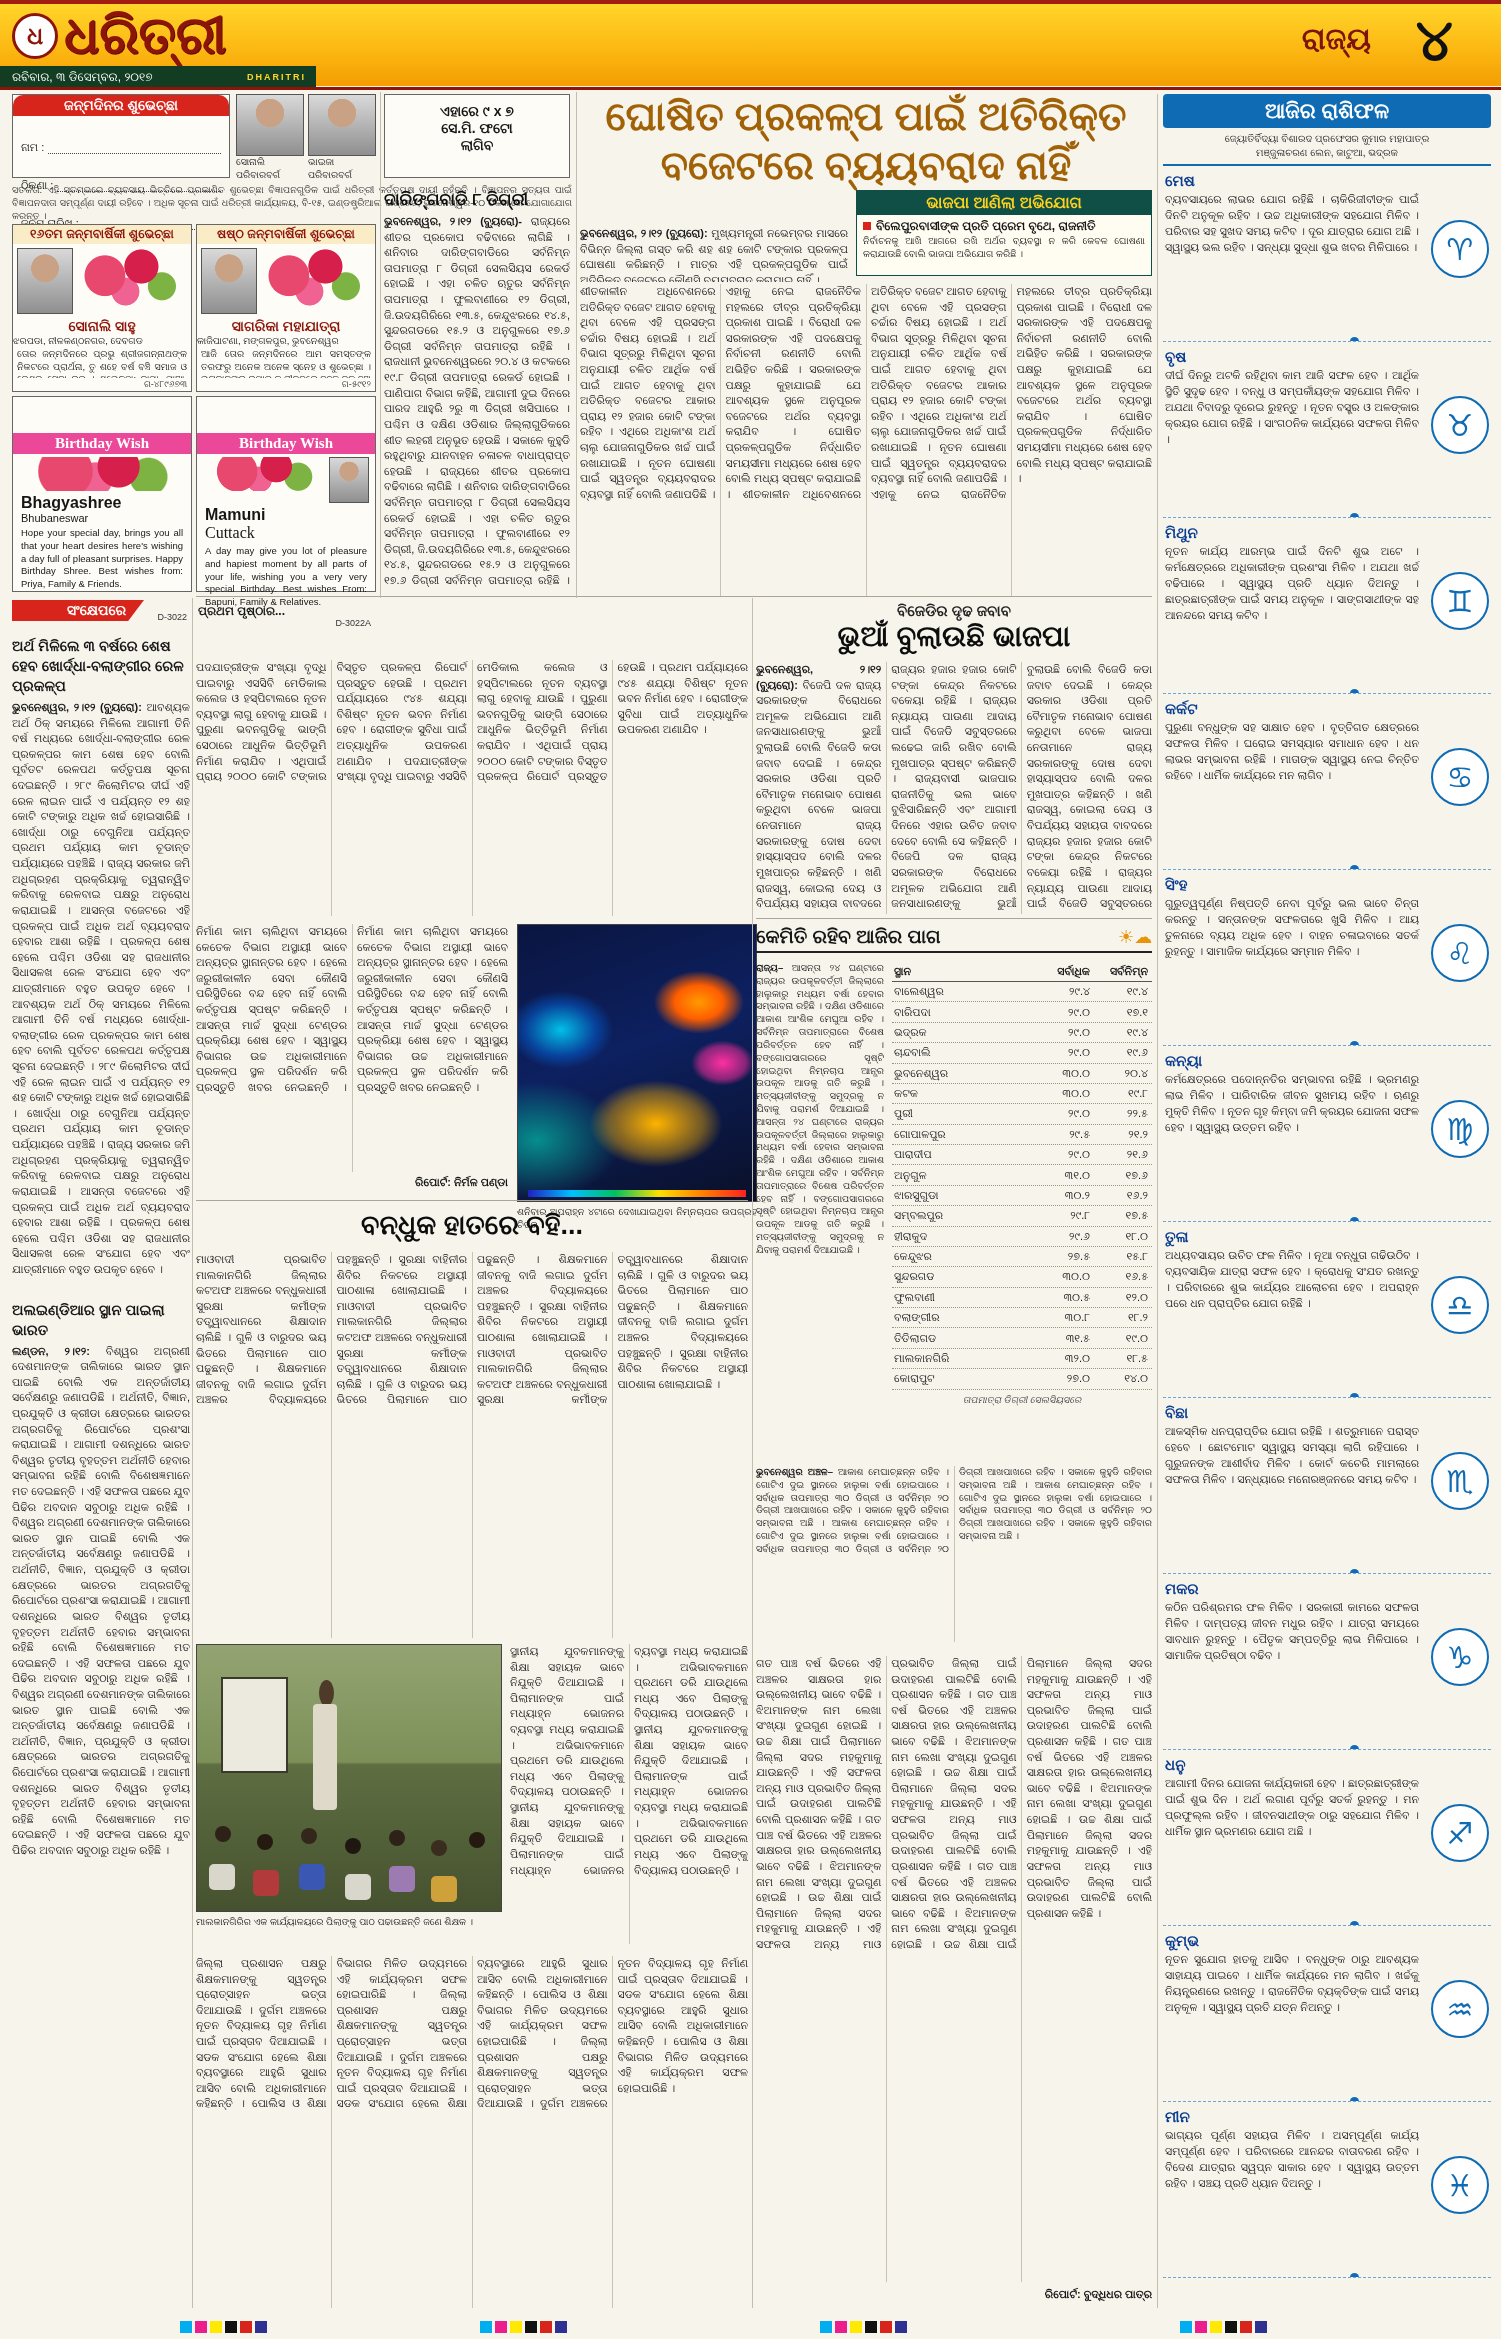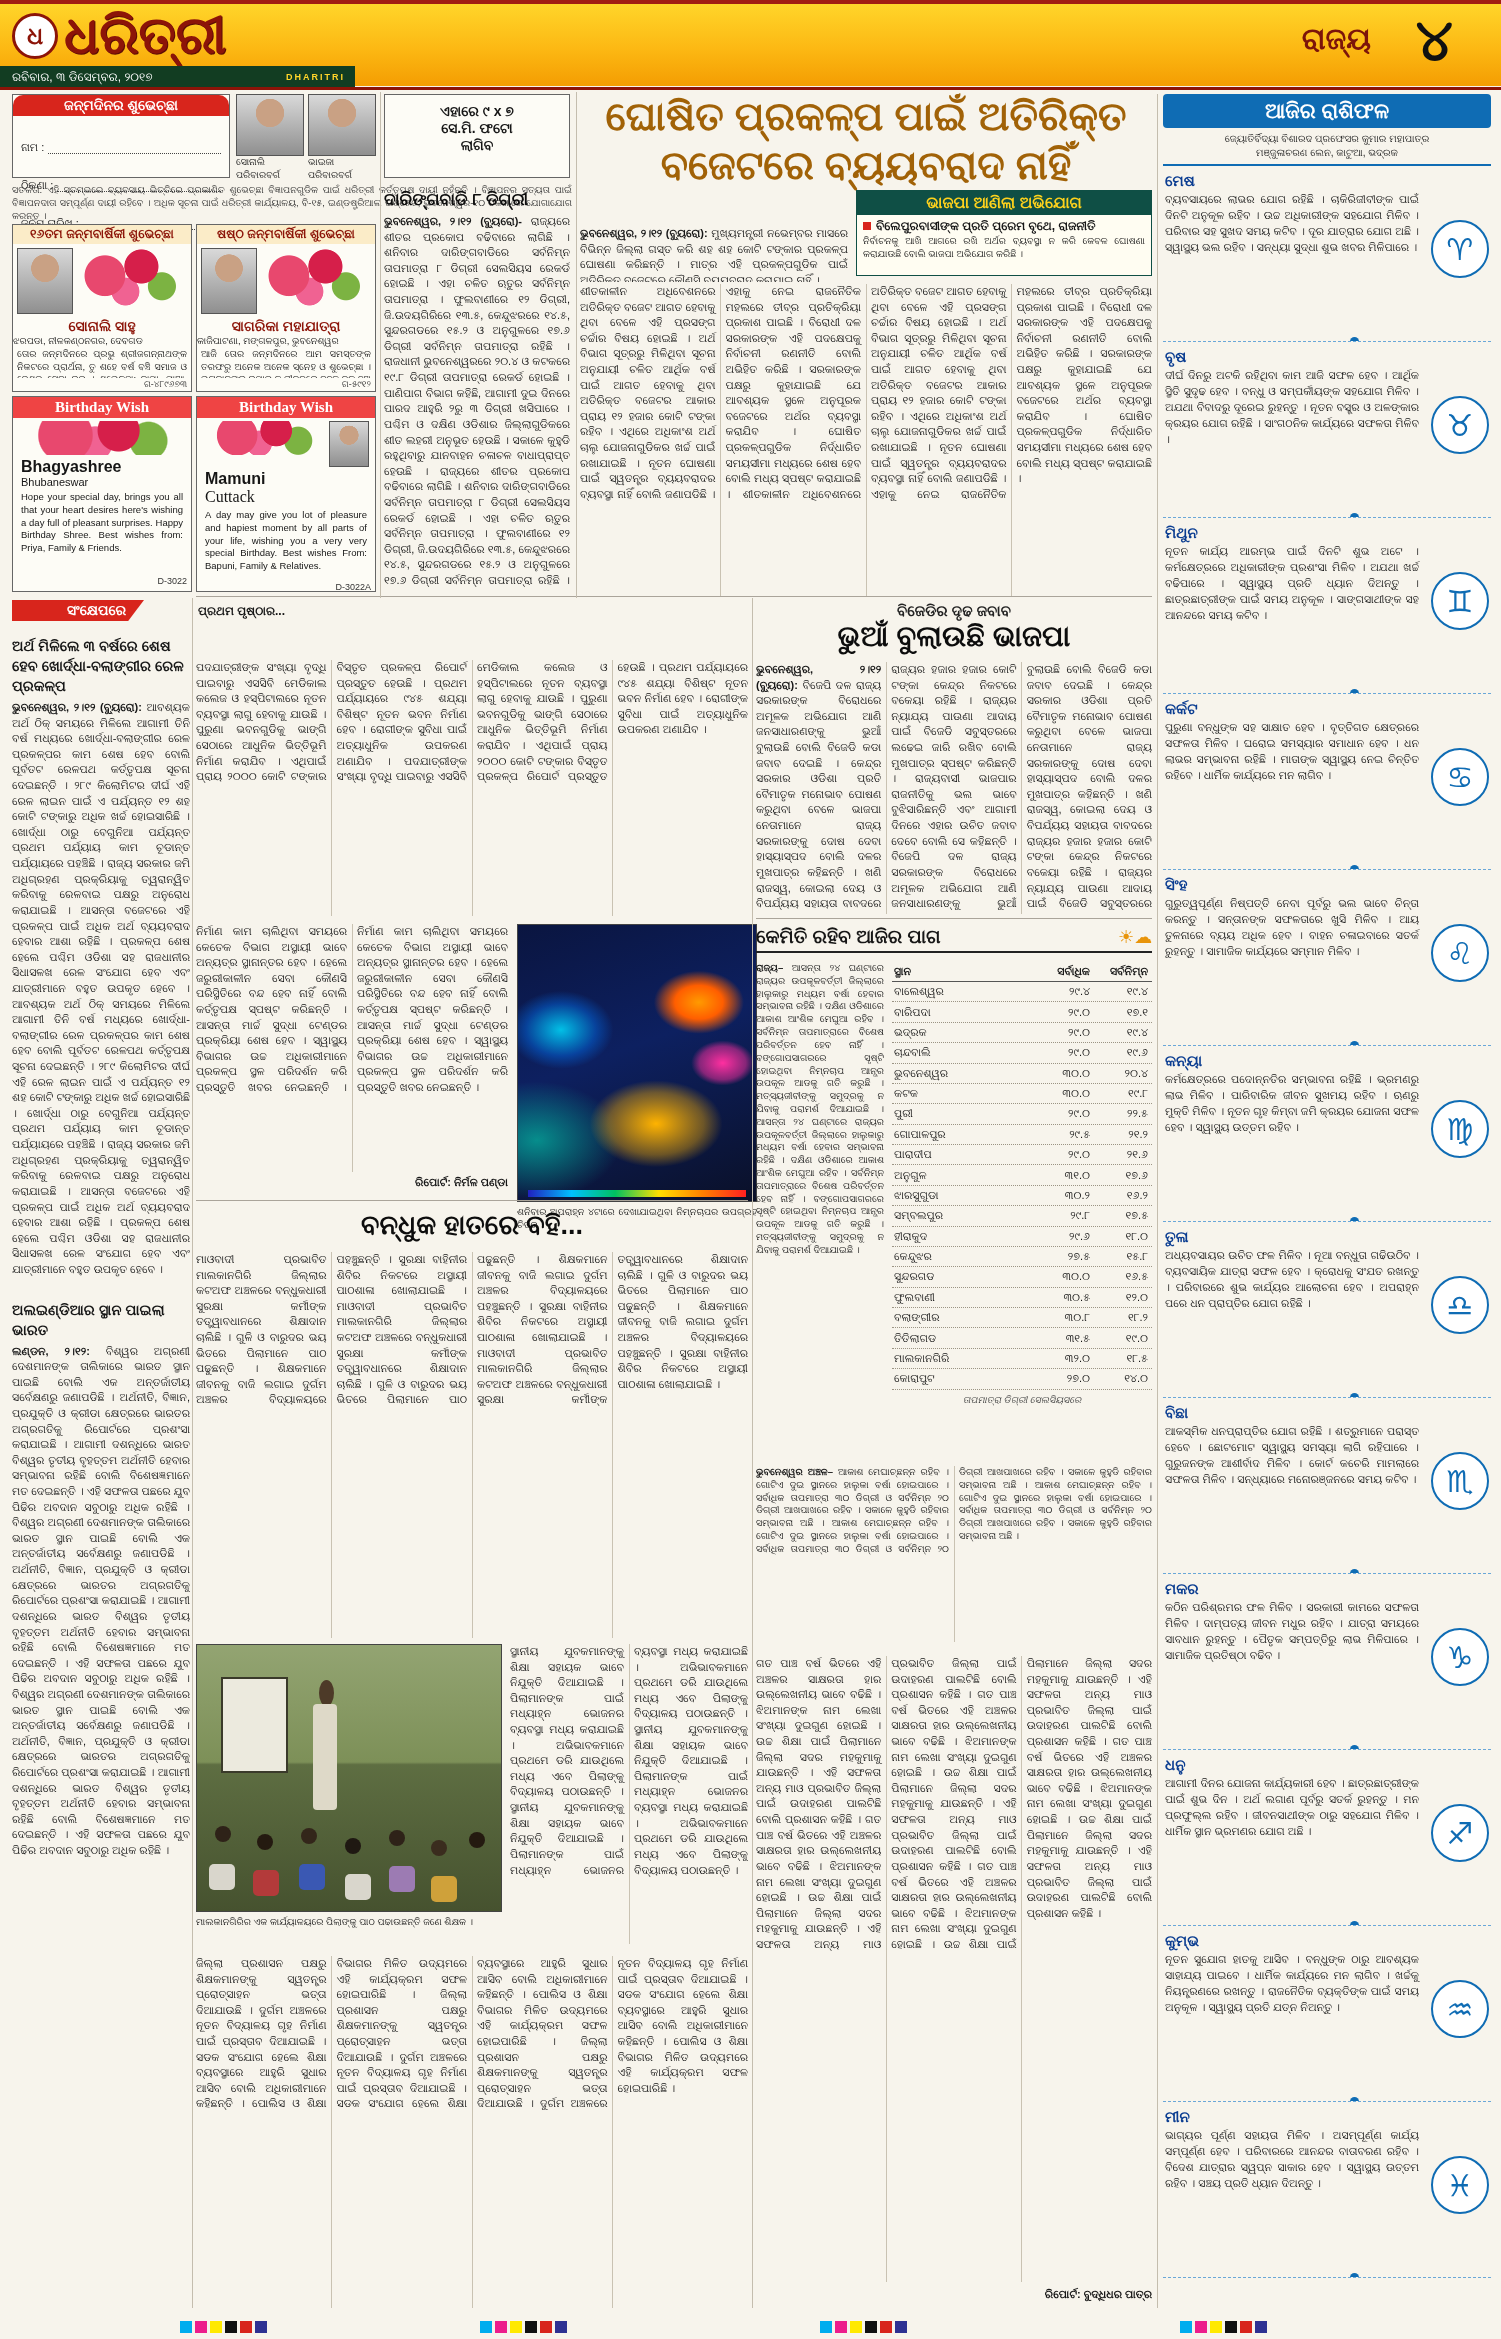--- a/index.html
+++ b/index.html
@@ -21,21 +21,21 @@
 
   
   .banner{left:0;top:0;width:1501px;height:86px;
           background:linear-gradient(180deg,#ffd52a 0%,#fcb813 55%,#f49d02 100%);
           border-top:4px solid #a11d12;}
   .logo{left:64px;top:2px;font-size:52px;font-weight:bold;color:#8c1408;
         text-shadow:1px 1px 0 #5c0d05;font-family:"Liberation Serif","DejaVu Serif",serif;}
   .emblem{left:12px;top:9px;width:46px;height:46px;border-radius:50%;background:#fff;
           border:3px solid #8c1408;display:flex;align-items:center;justify-content:center;
           font-size:24px;font-weight:bold;color:#8c1408;}
-  .datestrip{left:0;top:62px;width:355px;height:21px;background:#123d22;color:#fff;
+  .datestrip{left:0;top:62px;width:316px;height:21px;background:#123d22;color:#fff;
              font-size:12px;display:flex;align-items:center;justify-content:space-between;
              padding:0 10px 0 12px;}
   .latin{font-size:9px;letter-spacing:2px;color:#ffd52a;font-weight:bold;}
   .sectionlbl{right:130px;top:18px;font-size:30px;font-weight:bold;color:#7c140a;}
   .pagenum{right:48px;top:2px;font-size:58px;font-weight:bold;color:#111;}
   .mastrule{left:0;top:83px;width:1501px;height:3px;background:#8c1408;}
 
   
   .adbox{border:1px solid #666;background:#fdfcf6;}
   .redhead{background:#d8251c;color:#fff;font-weight:bold;font-size:14px;text-align:center;
@@ -43,22 +43,22 @@
   .form-row{display:flex;align-items:flex-end;font-size:11px;padding:5px 8px 0 8px;margin-top:20px;}
   .form-label{white-space:nowrap;margin-right:4px;}
   .form-dots{flex:1;border-bottom:1px dotted #444;height:12px;}
   .photo{background:radial-gradient(circle at 50% 30%,#c9a184 0 26%,transparent 27%),
          linear-gradient(180deg,#d9d9d9 0%,#8f8f8f 100%);border:1px solid #555;}
   .flowers{background:
      radial-gradient(circle at 28% 42%,#e8486e 0 22%,transparent 23%),
      radial-gradient(circle at 60% 28%,#d61f4a 0 20%,transparent 21%),
      radial-gradient(circle at 46% 66%,#f06292 0 18%,transparent 19%),
      radial-gradient(circle at 78% 58%,#7cb342 0 14%,transparent 15%);}
-  .bwish-head{background:#ef4444;color:#fff;font-weight:bold;font-size:15px;text-align:center;
-              padding:2px 0;font-family:"Liberation Serif","DejaVu Serif",serif;}
+  .bwish-head{background:#ec4899;color:#fff;font-weight:bold;font-size:15px;text-align:center;
+              padding:2px 0;font-family:"Liberation Serif","DejaVu Serif",serif;margin-top:36px;}
   .code{font-size:9px;text-align:right;color:#333;padding:1px 4px;}
 
   
   .hl-xl{font-size:40px;font-weight:bold;line-height:1.22;text-align:center;color:#a16207;}
   .hl-lg{font-size:27px;font-weight:bold;text-align:center;color:#0d0d0d;}
   .hl-md{font-size:17px;font-weight:bold;color:#0d0d0d;}
   .kicker{font-size:15px;font-weight:bold;text-align:center;color:#222;}
   .brief-head{font-size:14.5px;font-weight:bold;line-height:1.38;margin:4px 0;}
   .credit{font-size:11px;font-weight:bold;}
 

